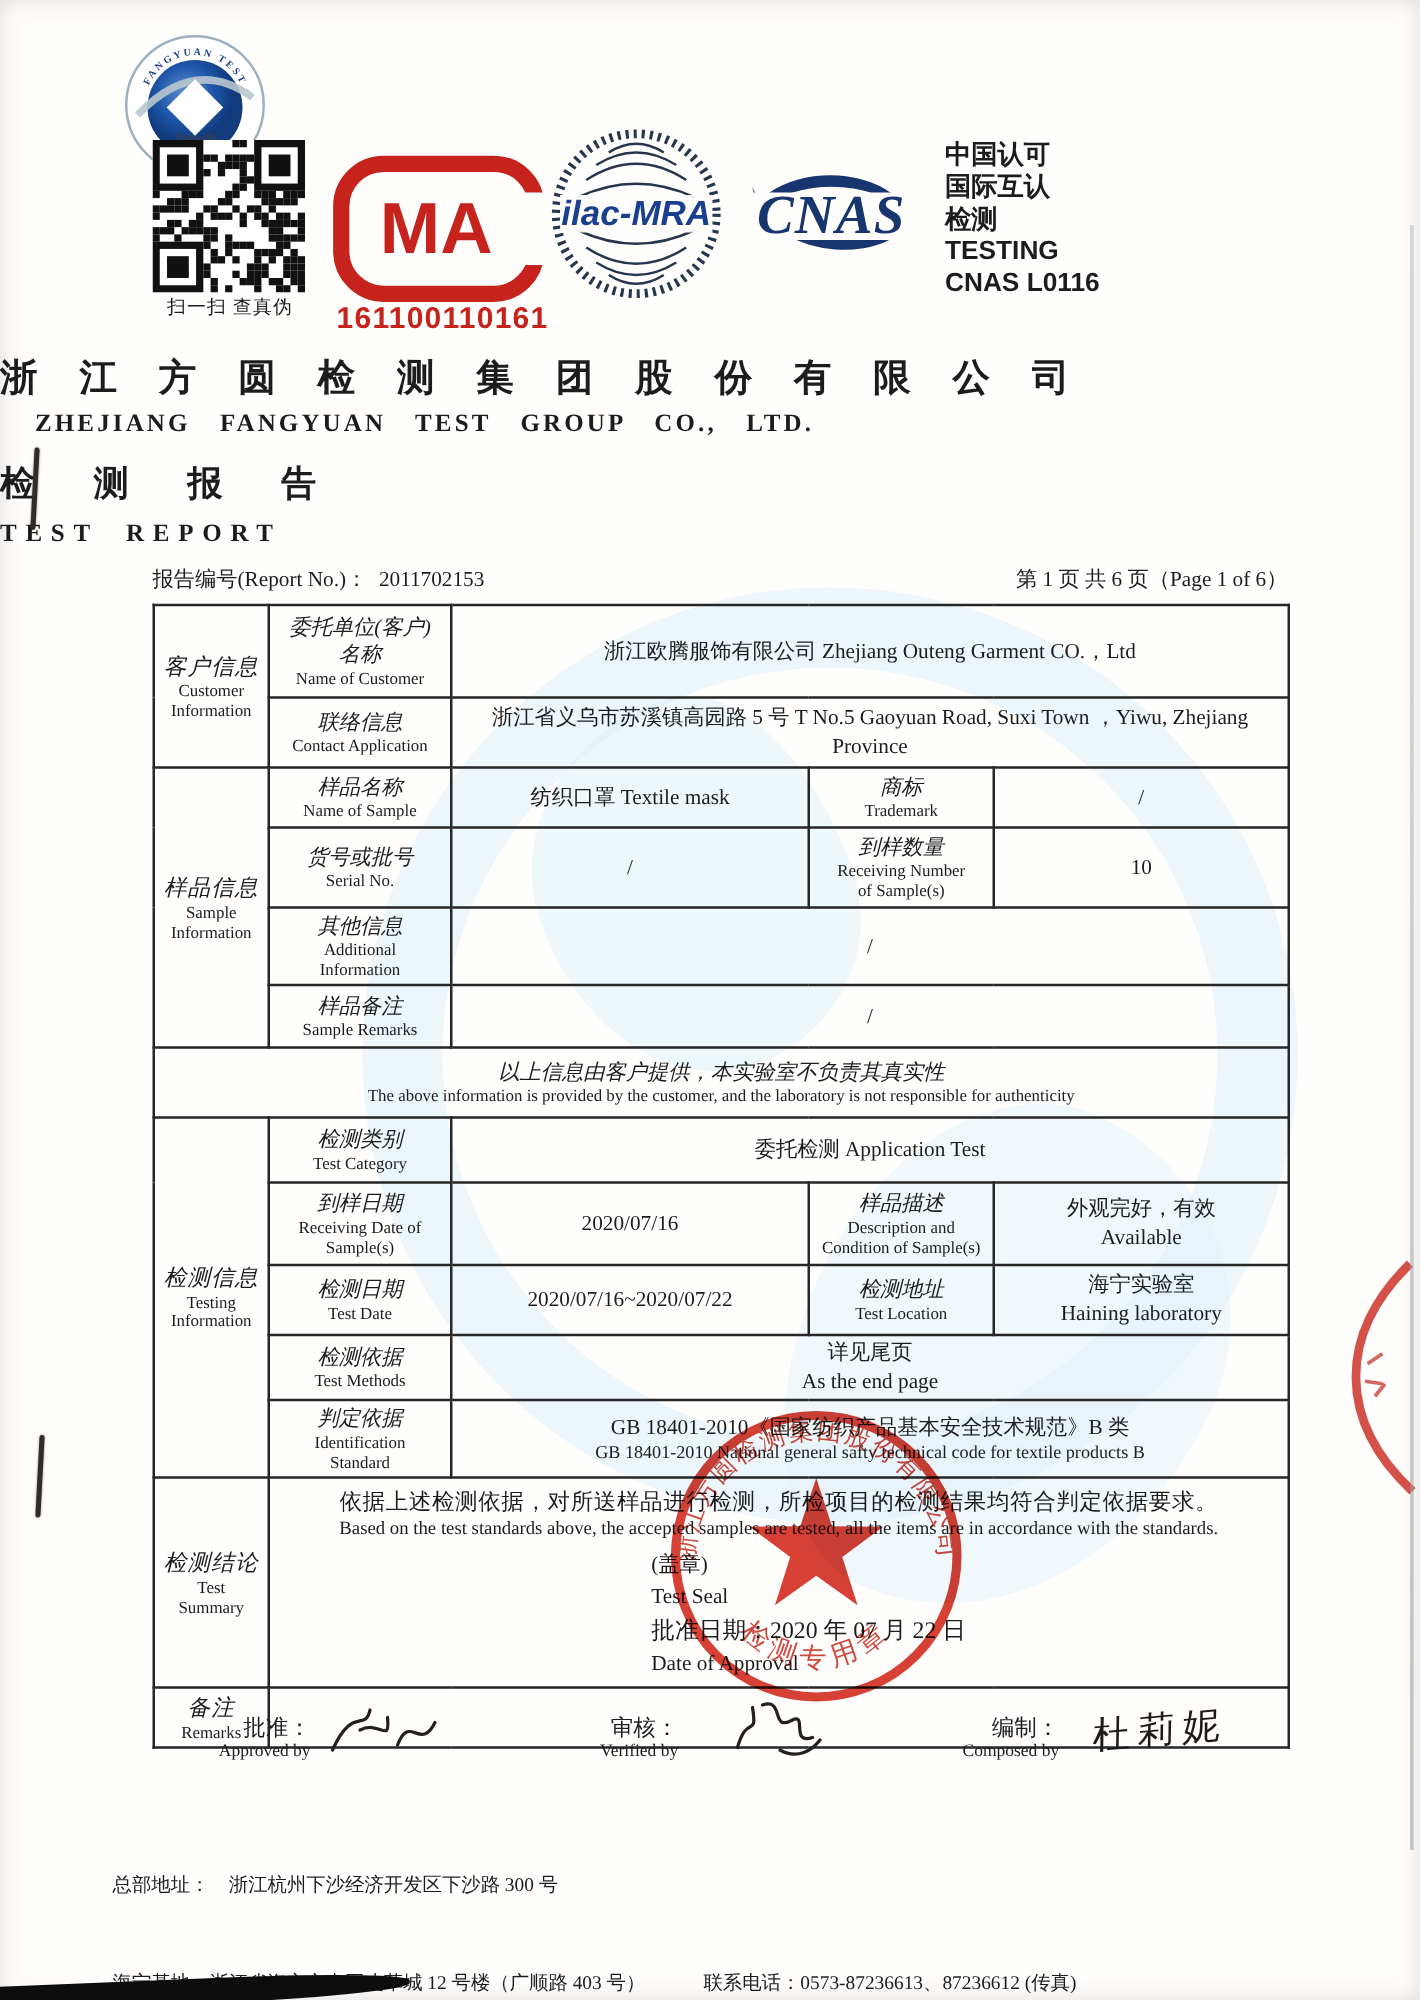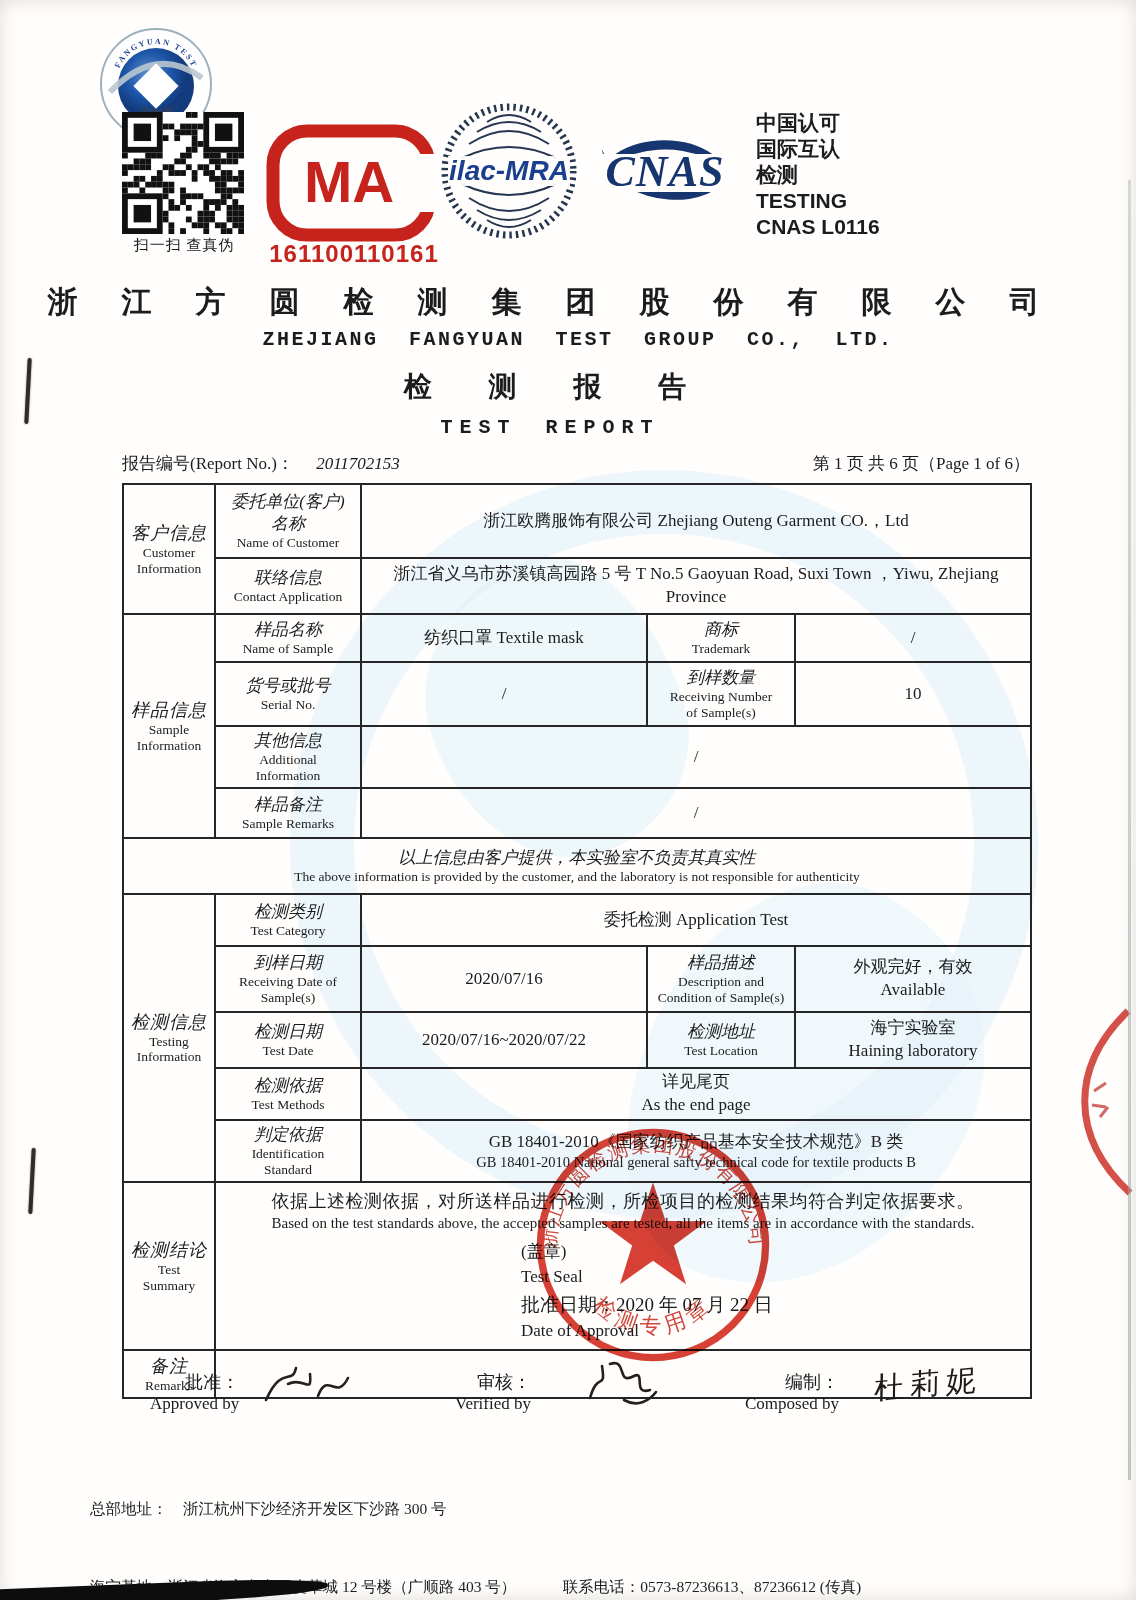--- a/index.html
+++ b/index.html
@@ -6,21 +6,21 @@
   #page{
     position:relative;width:1136px;height:1600px;margin:0 auto;
     background:#fffefd;overflow:hidden;
     font-family:"Liberation Serif","DejaVu Serif",serif;color:#1c1c1c;
     box-shadow:inset 0 0 18px rgba(120,120,110,.25);
   }
   .abs{position:absolute;}
   .pre{white-space:pre-line;}
   .cn{font-size:17px;line-height:1.28;}
   .en{font-size:13.5px;line-height:1.18;}
-  .center{text-align:center;font-family:Liberation Mono, monospace;}
+  .center{text-align:left;}
 
   
   .accred{font-size:21px;line-height:26px;font-weight:600;}
 
   
   .company-cn{font-size:30px;font-weight:700;letter-spacing:13px;white-space:nowrap;}
   .company-en{font-size:20px;font-weight:700;letter-spacing:2.5px;word-spacing:16px;white-space:nowrap;padding-left:28px;}
   .title-cn{font-size:28px;font-weight:700;letter-spacing:20px;white-space:nowrap;}
   .title-en{font-size:20px;font-weight:700;letter-spacing:7px;word-spacing:10px;white-space:nowrap;}
 
@@ -37,21 +37,21 @@
   .summary-cn{font-size:18px;text-align:center;letter-spacing:.5px;}
   .summary-en{font-size:15px;text-align:center;margin-top:2px;}
   .seal-block{margin:8px 0 0 295px;line-height:1.45;}
   .seal-block .l1{font-size:17px;}
   .seal-block .l2{font-size:17px;}
   .seal-block .l3{font-size:19px;margin-top:2px;}
   .seal-block .l4{font-size:17px;}
 
   
   .sig-label-cn{font-size:18px;}
-  .sig-label-en{font-size:17px;}
+  .sig-label-en{font-size:14px;margin-left:25px;}
 
   
   .footer{font-size:15.5px;line-height:1.68;white-space:pre-wrap;}
 
   
   .wm-ring{width:620px;height:620px;border:64px solid #dbeef7;border-radius:50%;opacity:.5;}
   .wm-blob{width:330px;height:420px;background:#e3f2f9;opacity:.55;border-radius:46% 54% 60% 40%/50% 42% 58% 50%;transform:rotate(24deg);}
   .wm-blob2{width:250px;height:300px;background:#def0f8;opacity:.5;border-radius:60% 40% 50% 50%/45% 60% 40% 55%;transform:rotate(-18deg);}
 
   
@@ -293,21 +293,21 @@
     <div style="font-family:'Liberation Sans',sans-serif;font-weight:bold;">CNAS L0116</div>
   </div>
 
   <div class="abs company-cn center" style="left:0;top:282px;width:1100px;">浙 江 方 圆 检 测 集 团 股 份 有 限 公 司</div>
   <div class="abs company-en center" style="left:0;top:328px;width:1100px;">ZHEJIANG FANGYUAN TEST GROUP CO., LTD.</div>
   <div class="abs title-cn center" style="left:0;top:368px;width:1110px;">检 测 报 告</div>
   <div class="abs title-en center" style="left:0;top:416px;width:1100px;">TEST REPORT</div>
 
   <div class="abs meta-row" style="left:122px;top:452px;width:908px;">
     <span>报告编号(Report No.)：</span>
-    <span style="margin-left:18px;font-style:italic;">2011702153</span>
+    <span style="margin-left:5px;">2011702153</span>
     <span style="float:right;">第 1 页 共 6 页（Page 1 of 6）</span>
   </div>
 
   <table class="report abs" style="left:122px;top:483px;">
     <colgroup>
         <col style="width:92px">
         <col style="width:146px">
         <col style="width:286px">
         <col style="width:148px">
         <col style="width:236px">

